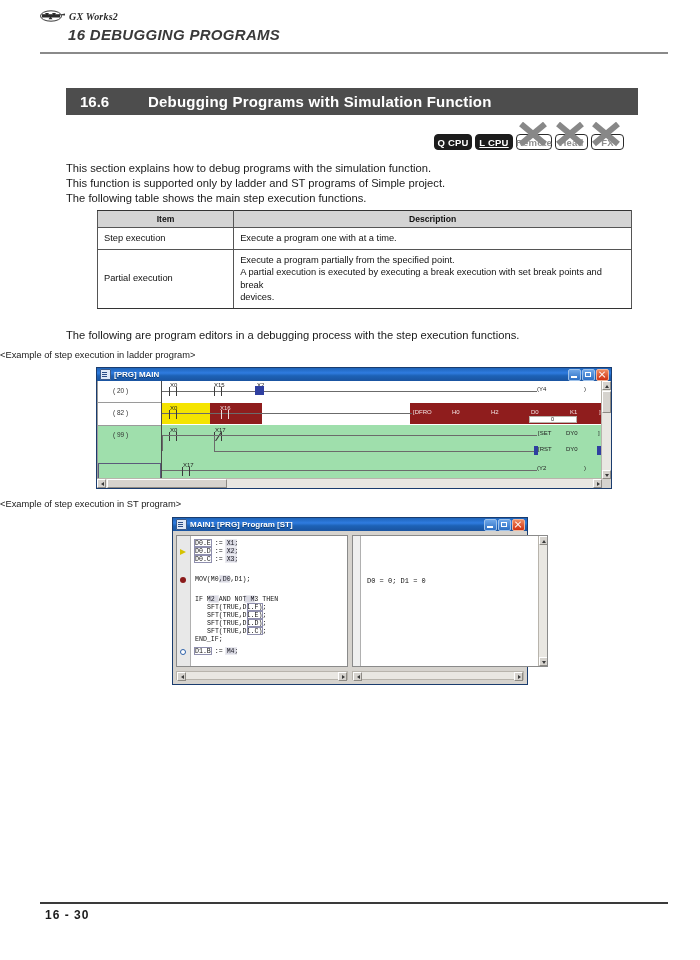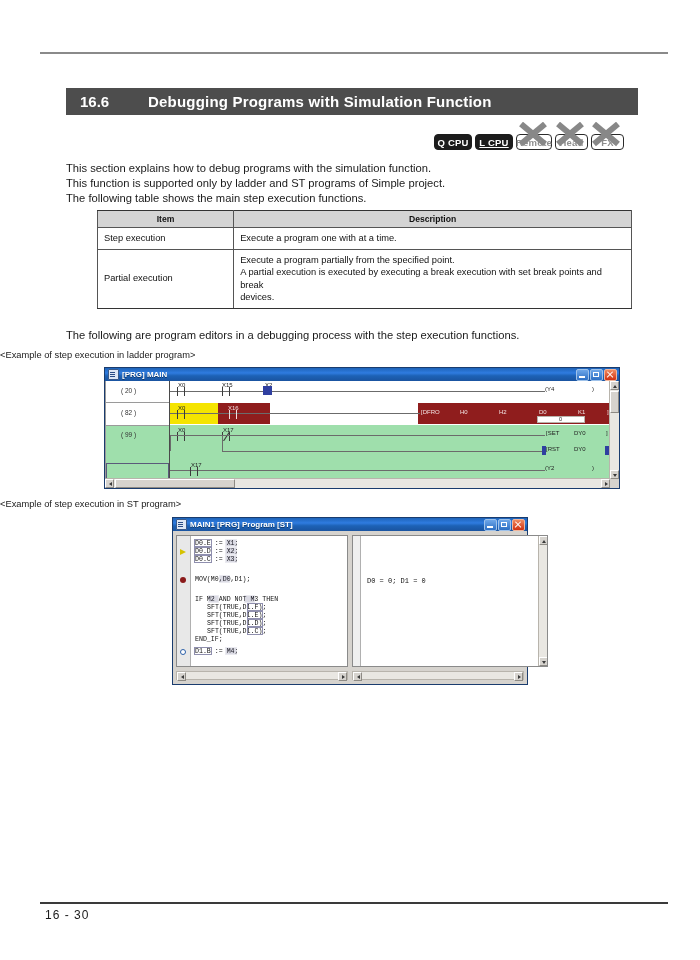--- a/index.html
+++ b/index.html
@@ -113,21 +113,21 @@
   }
   .wb.close{background:linear-gradient(to bottom,#f08a60,#d03010);border-color:#f3b79c;}
   .wb i{position:absolute;background:#fff;}
   .wb.min i{left:2px;bottom:2px;width:6px;height:1.5px;}
   .wb.max i{left:2px;top:2px;width:6px;height:5px;border:1.4px solid #fff;background:none;box-sizing:border-box;}
   .wb.close i.a,.wb.close i.b{left:1px;top:4px;width:8px;height:1.4px;}
   .wb.close i.a{transform:rotate(45deg);}
   .wb.close i.b{transform:rotate(-45deg);}
 
   
-  #ladder-window{left:104px;top:367px;width:516px;height:122px;}
+  #ladder-window{left:96px;top:367px;width:516px;height:122px;}
   .ladder-body{position:relative;width:100%;height:107px;background:#fff;overflow:hidden;}
   .lad-canvas{position:absolute;left:0;top:0;right:9px;bottom:9px;overflow:hidden;background:#fff;}
   .lrow{position:absolute;left:0;right:0;}
   .lgreen{background:#9fdfac;}
   .lstep{
     position:absolute;font-size:6.5px;color:#333;font-family:"Liberation Sans",sans-serif;
     white-space:nowrap;
   }
   .lrail{position:absolute;width:1.3px;background:#4a4a4a;}
   .lwire{position:absolute;height:1px;background:#6b6b6b;}
@@ -204,29 +204,45 @@
     position:absolute;width:9px;background:#e9e7e2;border-left:1px solid #b8b4ac;
     box-sizing:border-box;top:0;bottom:0;right:0;
   }
 
   
   .foot-rule{
     position:absolute;left:40px;top:902px;width:628px;height:0;
     border-top:2px solid #3a3a3a;
   }
   .foot-num{
-    position:absolute;left:45px;top:908px;font-size:12px;font-weight:normal;
+    position:absolute;left:45px;top:908px;font-size:12px;font-weight:bold;
     color:#1a1a1a;letter-spacing:1px;
   }
 </style>
 </head>
 <body>
 
 <div class="page">
 
+  <div class="hdr">
+    <div class="hdr-logo-row">
+      <span class="logo-mark">
+        <svg width="26" height="12" viewBox="0 0 26 12">
+          <ellipse cx="11" cy="6" rx="10.5" ry="5.2" fill="none" stroke="#3a3a3a" stroke-width="1"></ellipse>
+          <path d="M2 7.5 L20 7.5 L20 4.2 L2 4.2 Z" fill="#2b2b2b"></path>
+          <path d="M5 3 L9 3 L7 6 Z" fill="#2b2b2b"></path>
+          <path d="M12 3 L16 3 L14 6 Z" fill="#2b2b2b"></path>
+          <path d="M8.5 9.2 L12.5 9.2 L10.5 6.2 Z" fill="#2b2b2b"></path>
+          <path d="M18 5 L25 3.4 L25 5.6 Z" fill="#3a3a3a"></path>
+        </svg>
+      </span>
+      <span class="logo-text">GX Works2</span>
+    </div>
+    <div class="hdr-chapter">16  DEBUGGING PROGRAMS</div>
+  </div>
   <div class="hdr-rule"></div>
 
   <div class="sec-bar">
     <span class="sec-num">16.6</span>
     <span class="sec-title">Debugging Programs with Simulation Function</span>
   </div>
 
   <div class="badges">
     <div class="badge on" style="left:0px;width:38px;">Q CPU</div>
     <div class="badge on" style="left:41px;width:38px;text-decoration:underline;">L CPU</div>

